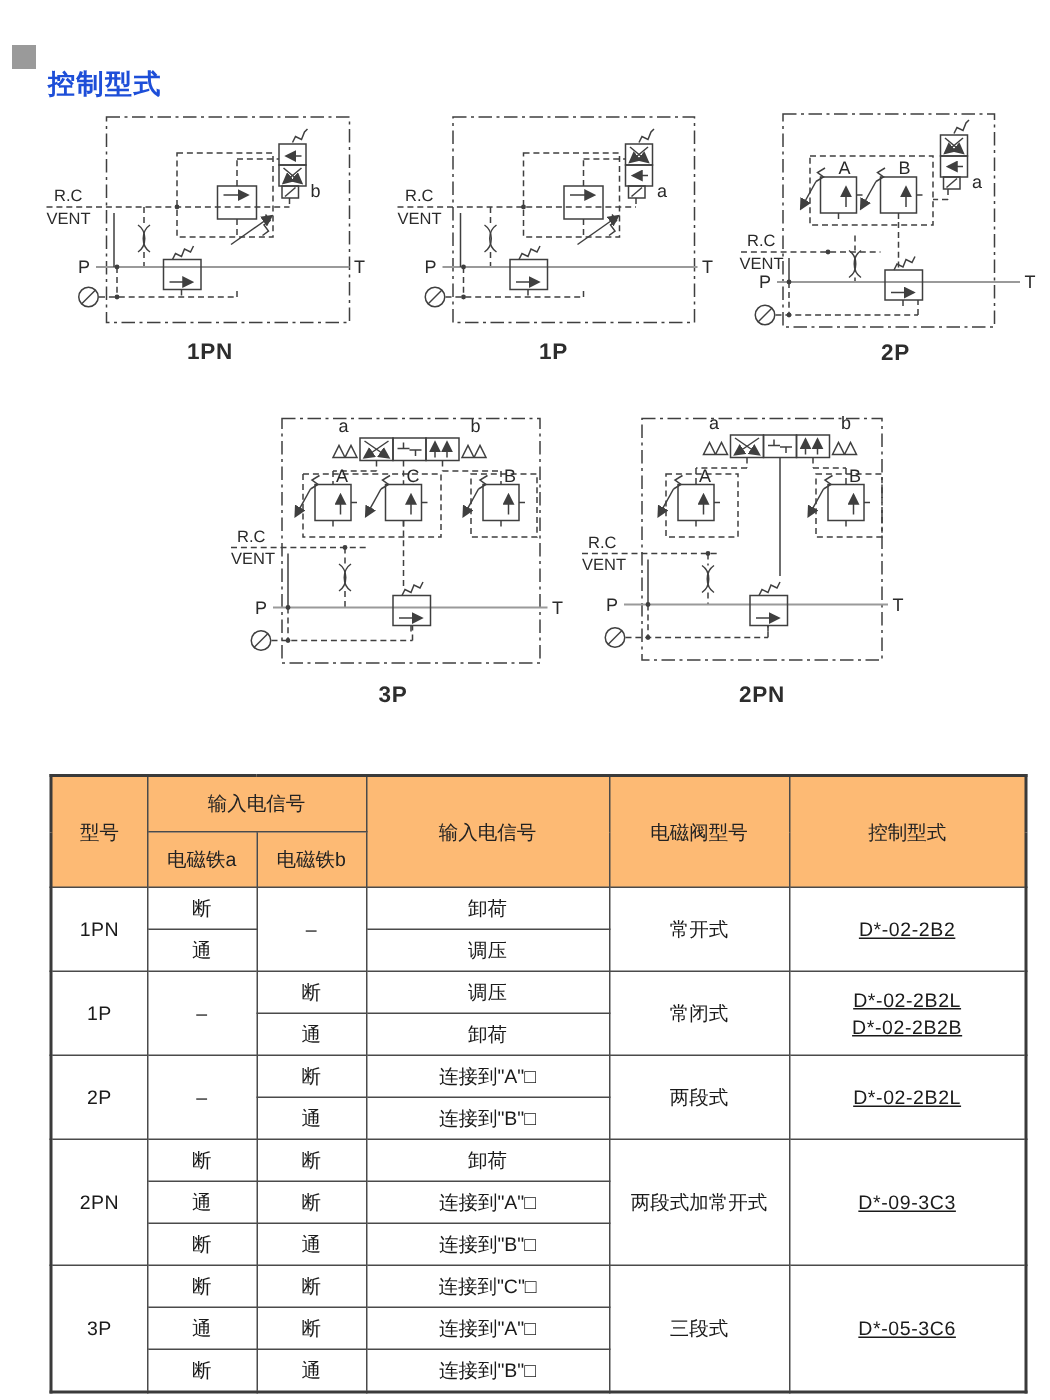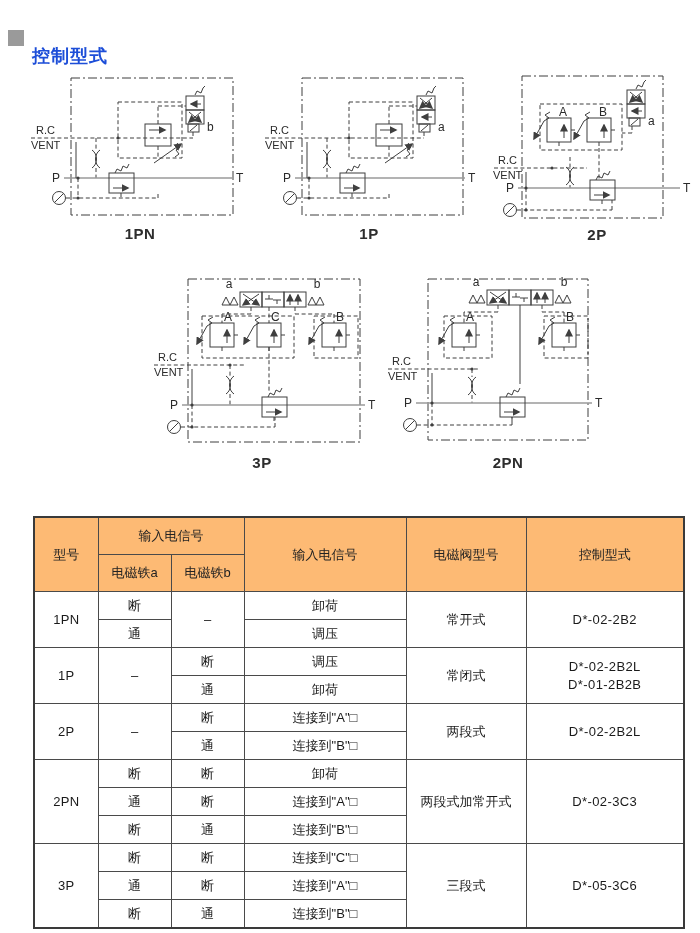--- a/index.html
+++ b/index.html
@@ -23,21 +23,21 @@
   .pl{font-size:12px;fill:#2a2a2a;}
   .dlab{font-size:15px;font-weight:600;fill:#2d2d2d;letter-spacing:.5px;}
 
   
   .tbl-wrap{position:absolute;left:33px;top:516px;}
   table{border-collapse:collapse;table-layout:fixed;width:650px;border:2px solid #3a3a3a;}
   td{border:1px solid #4a4a4a;text-align:center;vertical-align:middle;font-size:13px;padding:0 2px;}
   thead td{background:#fdba74;height:36px;font-size:13px;color:#222;}
   tbody td{height:27px;background:#fff;color:#1a1a1a;}
   td.model-col{letter-spacing:.3px;}
-  td.vmodel{letter-spacing:.4px;}
+  td.vmodel{letter-spacing:.4px;text-decoration:underline;}
   td.vmodel div{line-height:1.35;}
 </style>
 </head>
 <body>
 
 <svg width="0" height="0">
   <defs>
     <marker id="ah" markerWidth="8" markerHeight="8" viewBox="0 0 8 8" refX="6.5" refY="4" orient="auto-start-reverse">
       <path d="M0,0L8,4L0,8Z" fill="#3f3f3f"></path>
     </marker>
@@ -334,21 +334,21 @@
     </tr>
 
     <tr>
       <td rowspan="2" class="model-col">1P</td>
       <td rowspan="2">–</td>
       <td>断</td>
       <td>调压</td>
       <td rowspan="2">常闭式</td>
       <td rowspan="2" class="vmodel">
         <div>D*-02-2B2L</div>
-        <div>D*-01-2B2B</div>
+        <div>D*-02-2B2B</div>
       </td>
     </tr>
     <tr>
       <td>通</td>
       <td>卸荷</td>
     </tr>
 
     <tr>
       <td rowspan="2" class="model-col">2P</td>
       <td rowspan="2">–</td>
@@ -361,21 +361,21 @@
       <td>通</td>
       <td>连接到"B"□</td>
     </tr>
 
     <tr>
       <td rowspan="3" class="model-col">2PN</td>
       <td>断</td>
       <td>断</td>
       <td>卸荷</td>
       <td rowspan="3">两段式加常开式</td>
-      <td rowspan="3" class="vmodel">D*-02-3C3</td>
+      <td rowspan="3" class="vmodel">D*-09-3C3</td>
     </tr>
     <tr>
       <td>通</td>
       <td>断</td>
       <td>连接到"A"□</td>
     </tr>
     <tr>
       <td>断</td>
       <td>通</td>
       <td>连接到"B"□</td>

